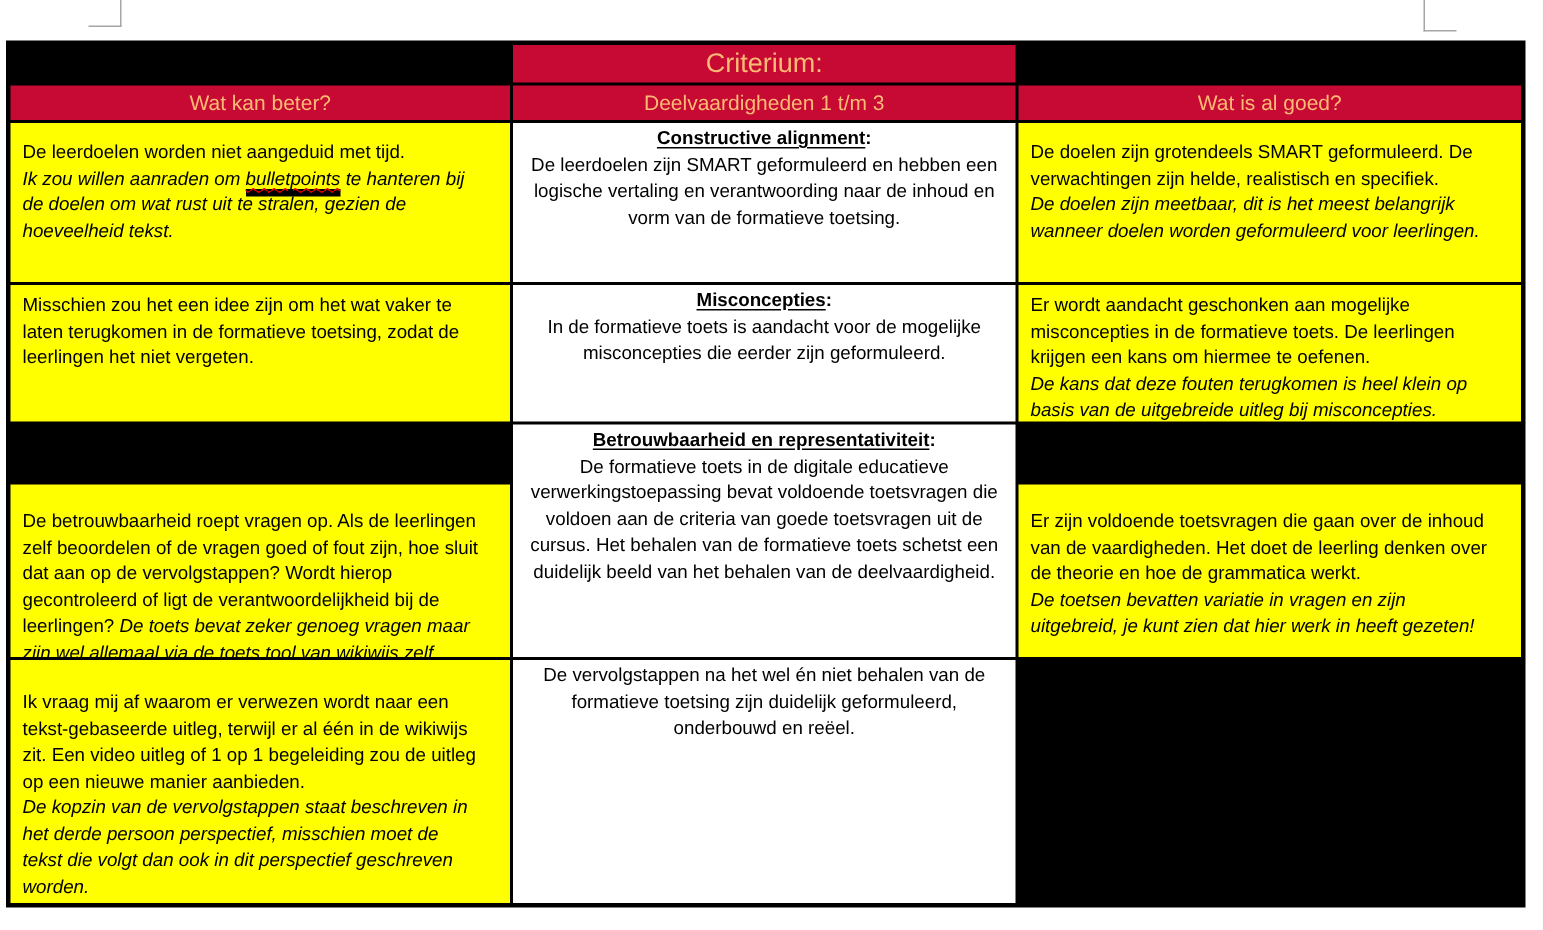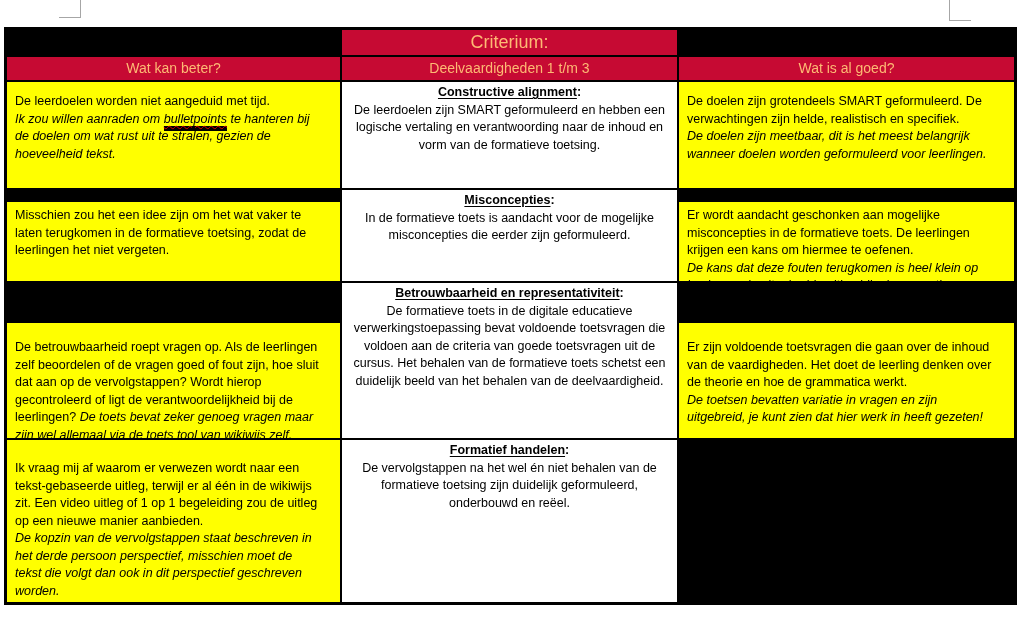--- a/index.html
+++ b/index.html
@@ -66,21 +66,21 @@
     text-align: left;
     padding: 2px 20px 2px 8px;
   }
   .mid {
     background: #ffffff;
     text-align: center;
     padding: 2px 8px;
   }
   
   .pt-r2 { padding-top: 11px; }
-  .pt-r3 { padding-top: 5px; margin-top: 12px; }
+  .pt-r3 { padding-top: 5px; }
   .pt-r4 { padding-top: 16px; margin-top: 40px; }
   .pt-r5 { padding-top: 20px; }
   .mid-title {
     font-weight: bold;
   }
   .mid-title .title-u {
     text-decoration: underline;
     text-underline-offset: 2px;
   }
   .seg-normal { font-style: normal; }
@@ -135,18 +135,17 @@
 
     <div class="cell yellow pt-r4"><span class="seg-normal">De betrouwbaarheid roept vragen op. Als de leerlingen zelf beoordelen of de vragen goed of fout zijn, hoe sluit dat aan op de vervolgstappen? Wordt hierop gecontroleerd of ligt de verantwoordelijkheid bij de leerlingen? </span><span class="seg-italic">De toets bevat zeker genoeg vragen maar zijn wel allemaal via de toets tool van wikiwijs zelf. Variatie in de educatieve toets tools had wellicht een leuke toevoeging geweest.</span></div>
     <div class="cell mid">
       <div class="mid-title"><span class="title-u">Betrouwbaarheid en representativiteit</span><span>:</span></div>
       <div class="mid-body">De formatieve toets in de digitale educatieve verwerkingstoepassing bevat voldoende toetsvragen die voldoen aan de criteria van goede toetsvragen uit de cursus. Het behalen van de formatieve toets schetst een duidelijk beeld van het behalen van de deelvaardigheid.</div>
     </div>
     <div class="cell yellow pt-r4"><span class="seg-normal">Er zijn voldoende toetsvragen die gaan over de inhoud van de vaardigheden. Het doet de leerling denken over de theorie en hoe de grammatica werkt.</span><br><span class="seg-italic">De toetsen bevatten variatie in vragen en zijn uitgebreid, je kunt zien dat hier werk in heeft gezeten!</span></div>
 
     <div class="cell yellow pt-r5"><span class="seg-normal">Ik vraag mij af waarom er verwezen wordt naar een tekst-gebaseerde uitleg, terwijl er al één in de wikiwijs zit. Een video uitleg of 1 op 1 begeleiding zou de uitleg op een nieuwe manier aanbieden.</span><br><span class="seg-italic">De kopzin van de vervolgstappen staat beschreven in het derde persoon perspectief, misschien moet de tekst die volgt dan ook in dit perspectief geschreven worden.</span></div>
     <div class="cell mid">
-      <div class="mid-title"><span class="title-u">Formatief handelen</span><span>:</span></div>
       <div class="mid-body">De vervolgstappen na het wel én niet behalen van de formatieve toetsing zijn duidelijk geformuleerd, onderbouwd en reëel.</div>
     </div>
 
   </div>
 </div>
 
 </body></html>

